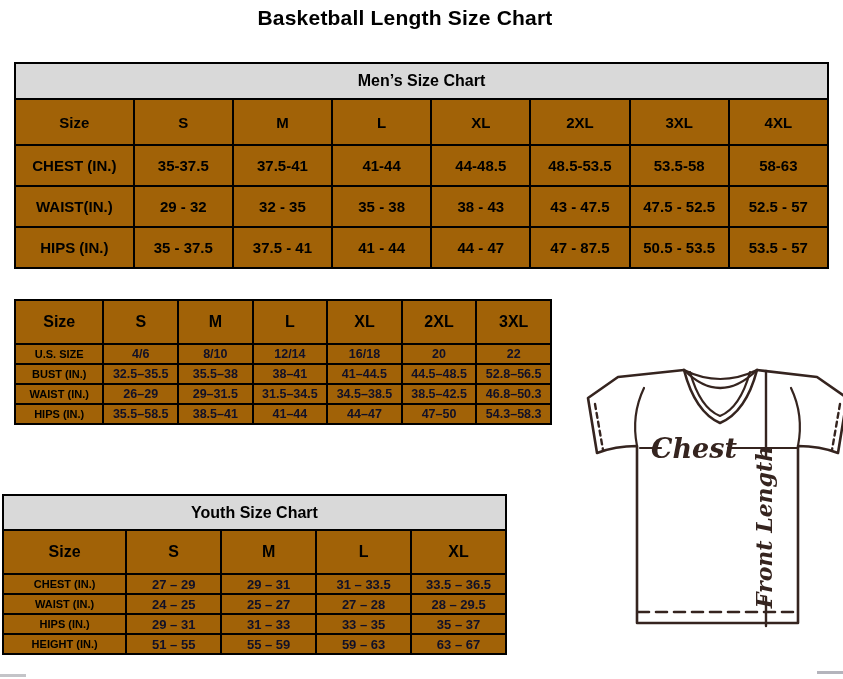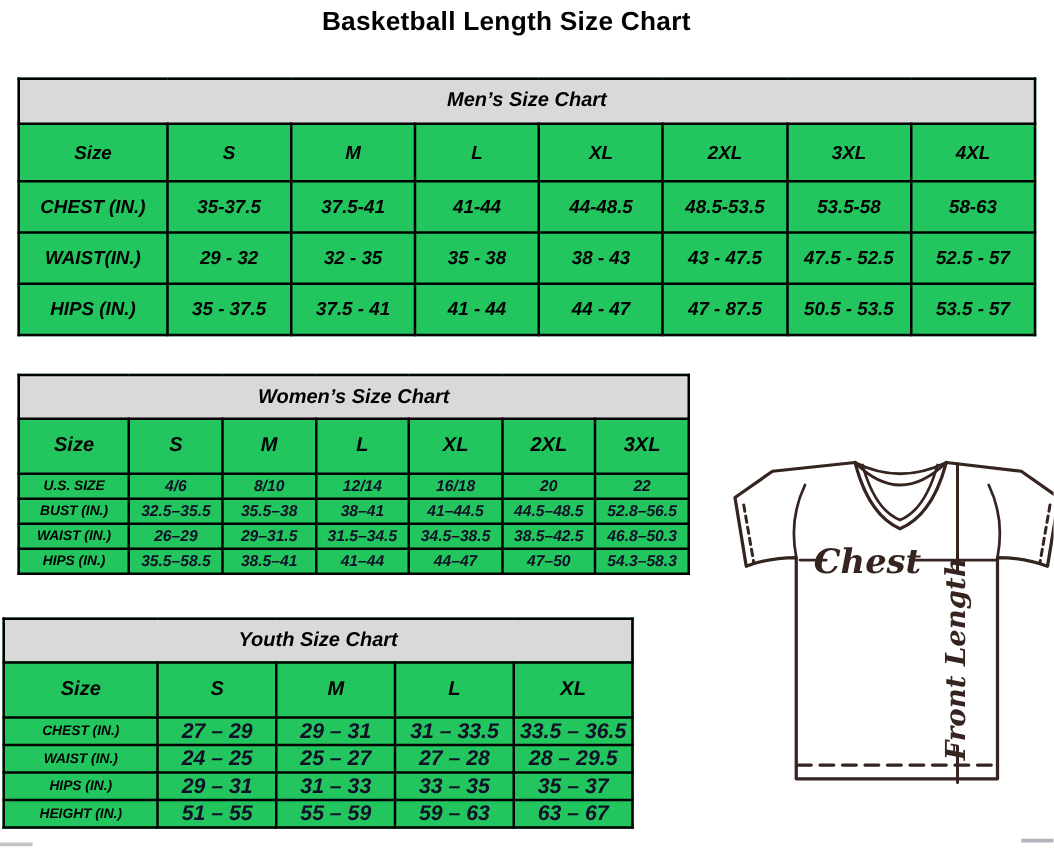--- a/index.html
+++ b/index.html
@@ -6,41 +6,40 @@
   .screen{
     position:relative;width:843px;height:679px;background:#ffffff;
     font-family:"Liberation Sans",sans-serif;color:#000;overflow:hidden;
   }
   .page-title{
     position:absolute;top:6px;left:0;width:810px;text-align:center;
     font-size:21px;font-weight:bold;letter-spacing:0.2px;
   }
   table.size-table{
     position:absolute;border-collapse:collapse;table-layout:fixed;
-    background:#22c55e;
-    font-style:italic;
+    background:#a16207;
   }
   table.size-table th,table.size-table td{
     border:2px solid #000;text-align:center;vertical-align:middle;
     padding:0;font-weight:bold;overflow:hidden;white-space:nowrap;
   }
   tr.band th{background:#d9d9d9;font-size:16px;}
   #men-table{left:14px;top:62px;width:815px;}
   #men-table tr.band th{height:34px;}
   #men-table tr.hdr th{height:44px;font-size:15px;}
   #men-table tbody td{height:39px;font-size:15px;}
   #women-table{left:14px;top:299px;width:538px;}
   #women-table tr.band th{height:33px;}
   #women-table tr.hdr th{height:42px;font-size:16px;}
   #women-table tbody td{height:18px;font-size:12.5px;color:#101028;}
   #women-table tbody td.row-label{font-size:11px;color:#000;margin-left:22px;}
   #youth-table{left:2px;top:494px;width:505px;}
   #youth-table tr.band th{height:33px;}
   #youth-table tr.hdr th{height:42px;font-size:16px;}
-  #youth-table tbody td{height:18px;font-size:17px;color:#101028;}
+  #youth-table tbody td{height:18px;font-size:13px;color:#101028;}
   #youth-table tbody td.row-label{font-size:11px;color:#000;}
   .jersey-wrap{position:absolute;left:580px;top:360px;width:282px;height:312px;}
   .artifact{position:absolute;height:3px;background:#c4c4c8;}
   .artifact.left{left:0;top:674px;width:26px;}
   .artifact.right{left:817px;top:671px;width:26px;background:#b4b4bc;}
 </style>
 </head>
 <body>
 
 <div class="screen">
@@ -111,23 +110,20 @@
       <colgroup>
         <col style="width: 16.5%;">
         <col style="width: 13.9167%;">
         <col style="width: 13.9167%;">
         <col style="width: 13.9167%;">
         <col style="width: 13.9167%;">
         <col style="width: 13.9167%;">
         <col style="width: 13.9167%;">
       </colgroup>
       <thead>
-        <tr class="band">
-          <th colspan="7">Women’s Size Chart</th>
-        </tr>
         <tr class="hdr">
           <th>Size</th>
           <th>S</th>
           <th>M</th>
           <th>L</th>
           <th>XL</th>
           <th>2XL</th>
           <th>3XL</th>
         </tr>
       </thead>

